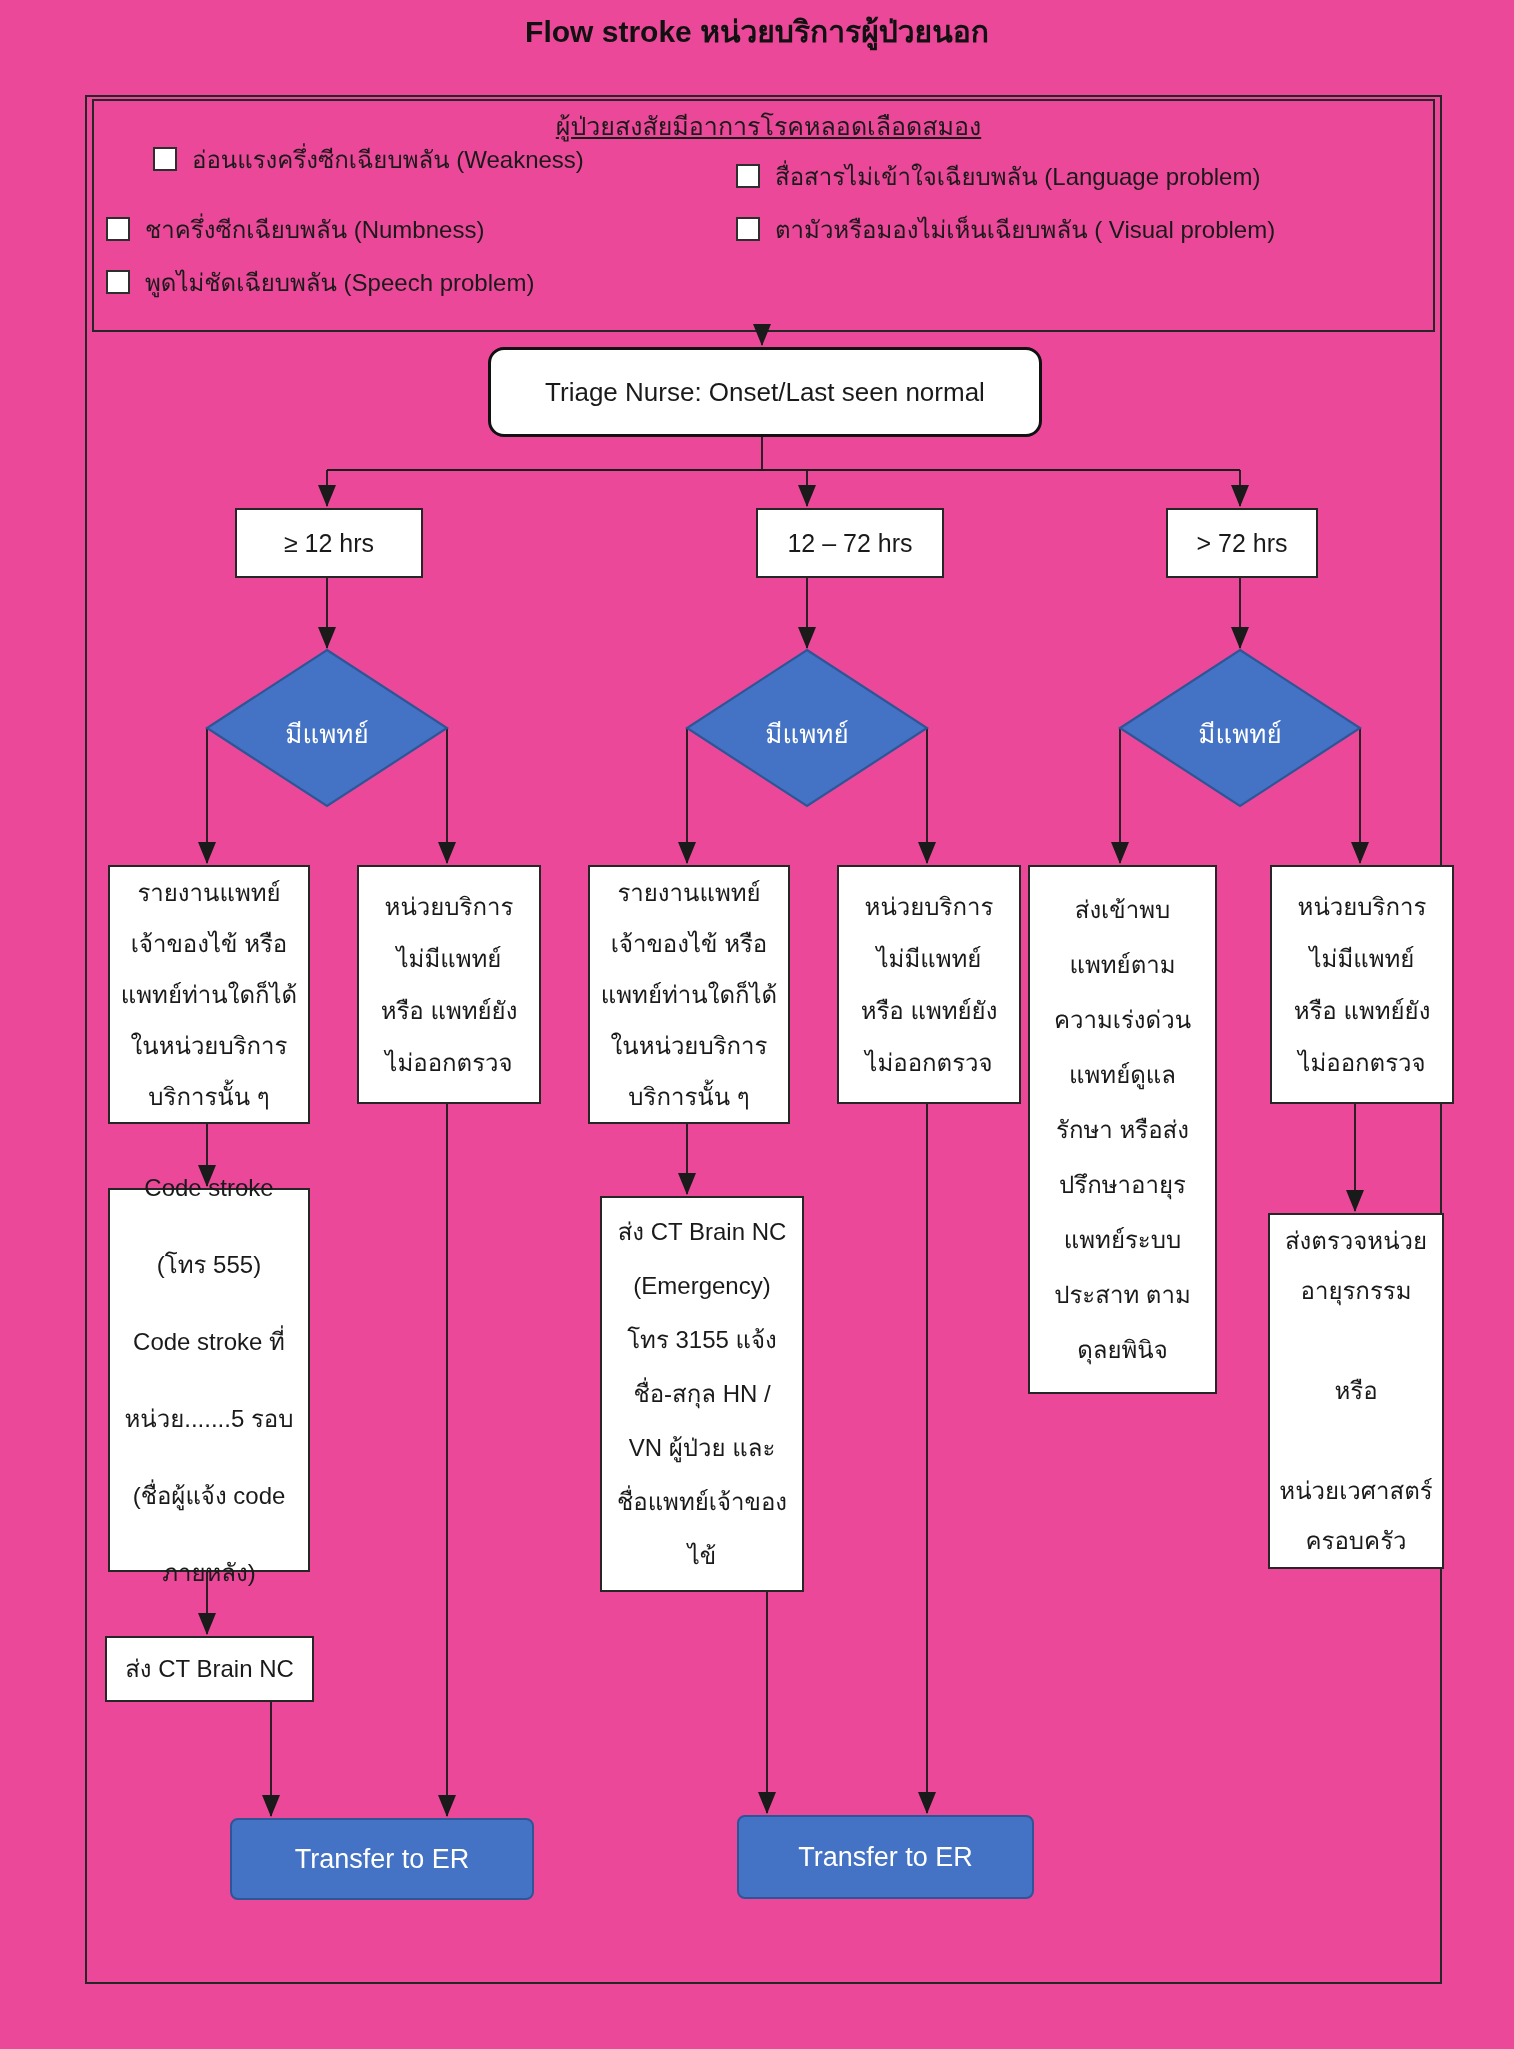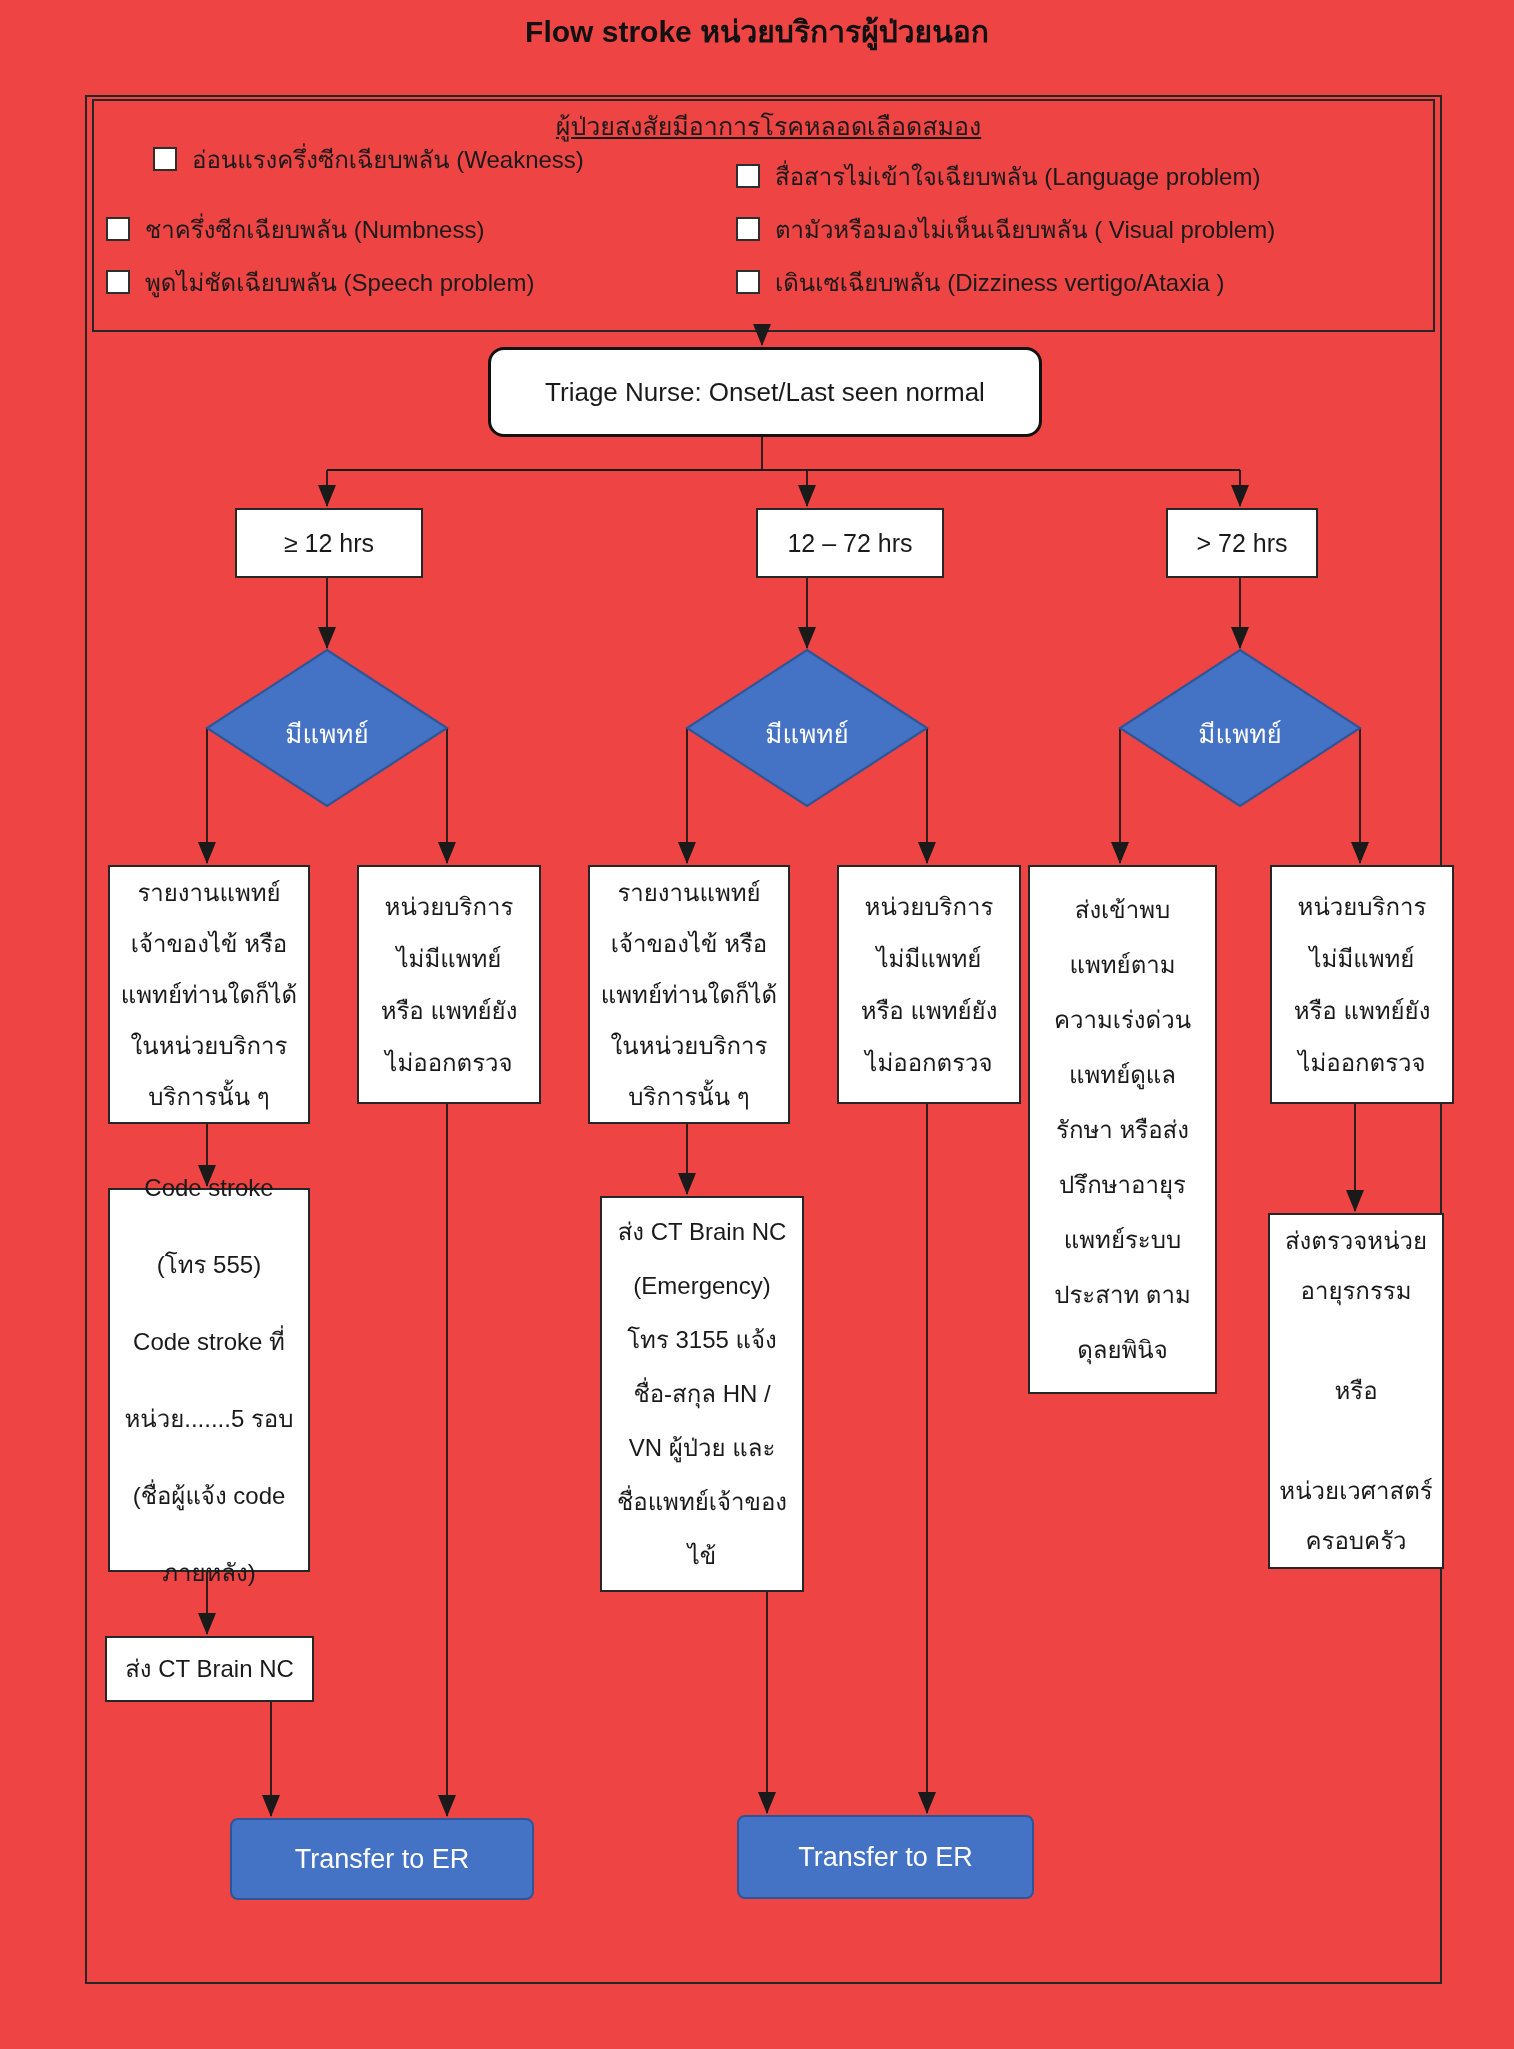--- a/index.html
+++ b/index.html
@@ -1,16 +1,16 @@
 <!DOCTYPE html>
 <html><head>
 <meta charset="utf-8">
 <style>
   html,body{margin:0;padding:0;background:#ffffff;}
-  .canvas{position:relative;width:1514px;height:2049px;background:#ef4444;
+  .canvas{position:relative;width:1514px;height:2049px;background:#ec4899;
           font-family:"Liberation Sans",sans-serif;color:#1a1a1a;overflow:hidden;}
   .title{position:absolute;left:0;top:8px;width:1514px;text-align:center;
          font-size:30px;font-weight:700;color:#111;}
   .frame{position:absolute;border:2px solid #262626;background:transparent;}
   #outer{left:85px;top:95px;width:1353px;height:1885px;}
   #sympanel{left:92px;top:99px;width:1339px;height:229px;border-width:2px;}
   .symheading{position:absolute;left:92px;top:106px;width:1339px;text-align:center;
               font-size:25px;text-decoration:underline;margin-left:7px;}
   .chk{position:absolute;display:flex;align-items:center;gap:15px;font-size:24px;height:42px;}
   .chk .sq{width:20px;height:20px;border:2px solid #2e2e2e;background:#fff;flex:0 0 auto;}
@@ -67,24 +67,20 @@
     <span class="sq"></span>
     <span>พูดไม่ชัดเฉียบพลัน (Speech problem)</span>
   </div>
   <div class="chk" id="chkR0">
     <span class="sq"></span>
     <span>สื่อสารไม่เข้าใจเฉียบพลัน (Language problem)</span>
   </div>
   <div class="chk" id="chkR1">
     <span class="sq"></span>
     <span>ตามัวหรือมองไม่เห็นเฉียบพลัน ( Visual problem)</span>
-  </div>
-  <div class="chk" id="chkR2">
-    <span class="sq"></span>
-    <span>เดินเซเฉียบพลัน (Dizziness vertigo/Ataxia )</span>
   </div>
 
   <svg class="connectors" viewBox="0 0 1514 2049">
     <defs>
       <marker id="ah" markerWidth="22" markerHeight="18" refX="21" refY="9" orient="auto" markerUnits="userSpaceOnUse">
         <path d="M0,0 L22,9 L0,18 z" fill="#1a1a1a"></path>
       </marker>
     </defs>
 
     <line x1="762" y1="329" x2="762" y2="345" marker-end="url(#ah)"></line>

